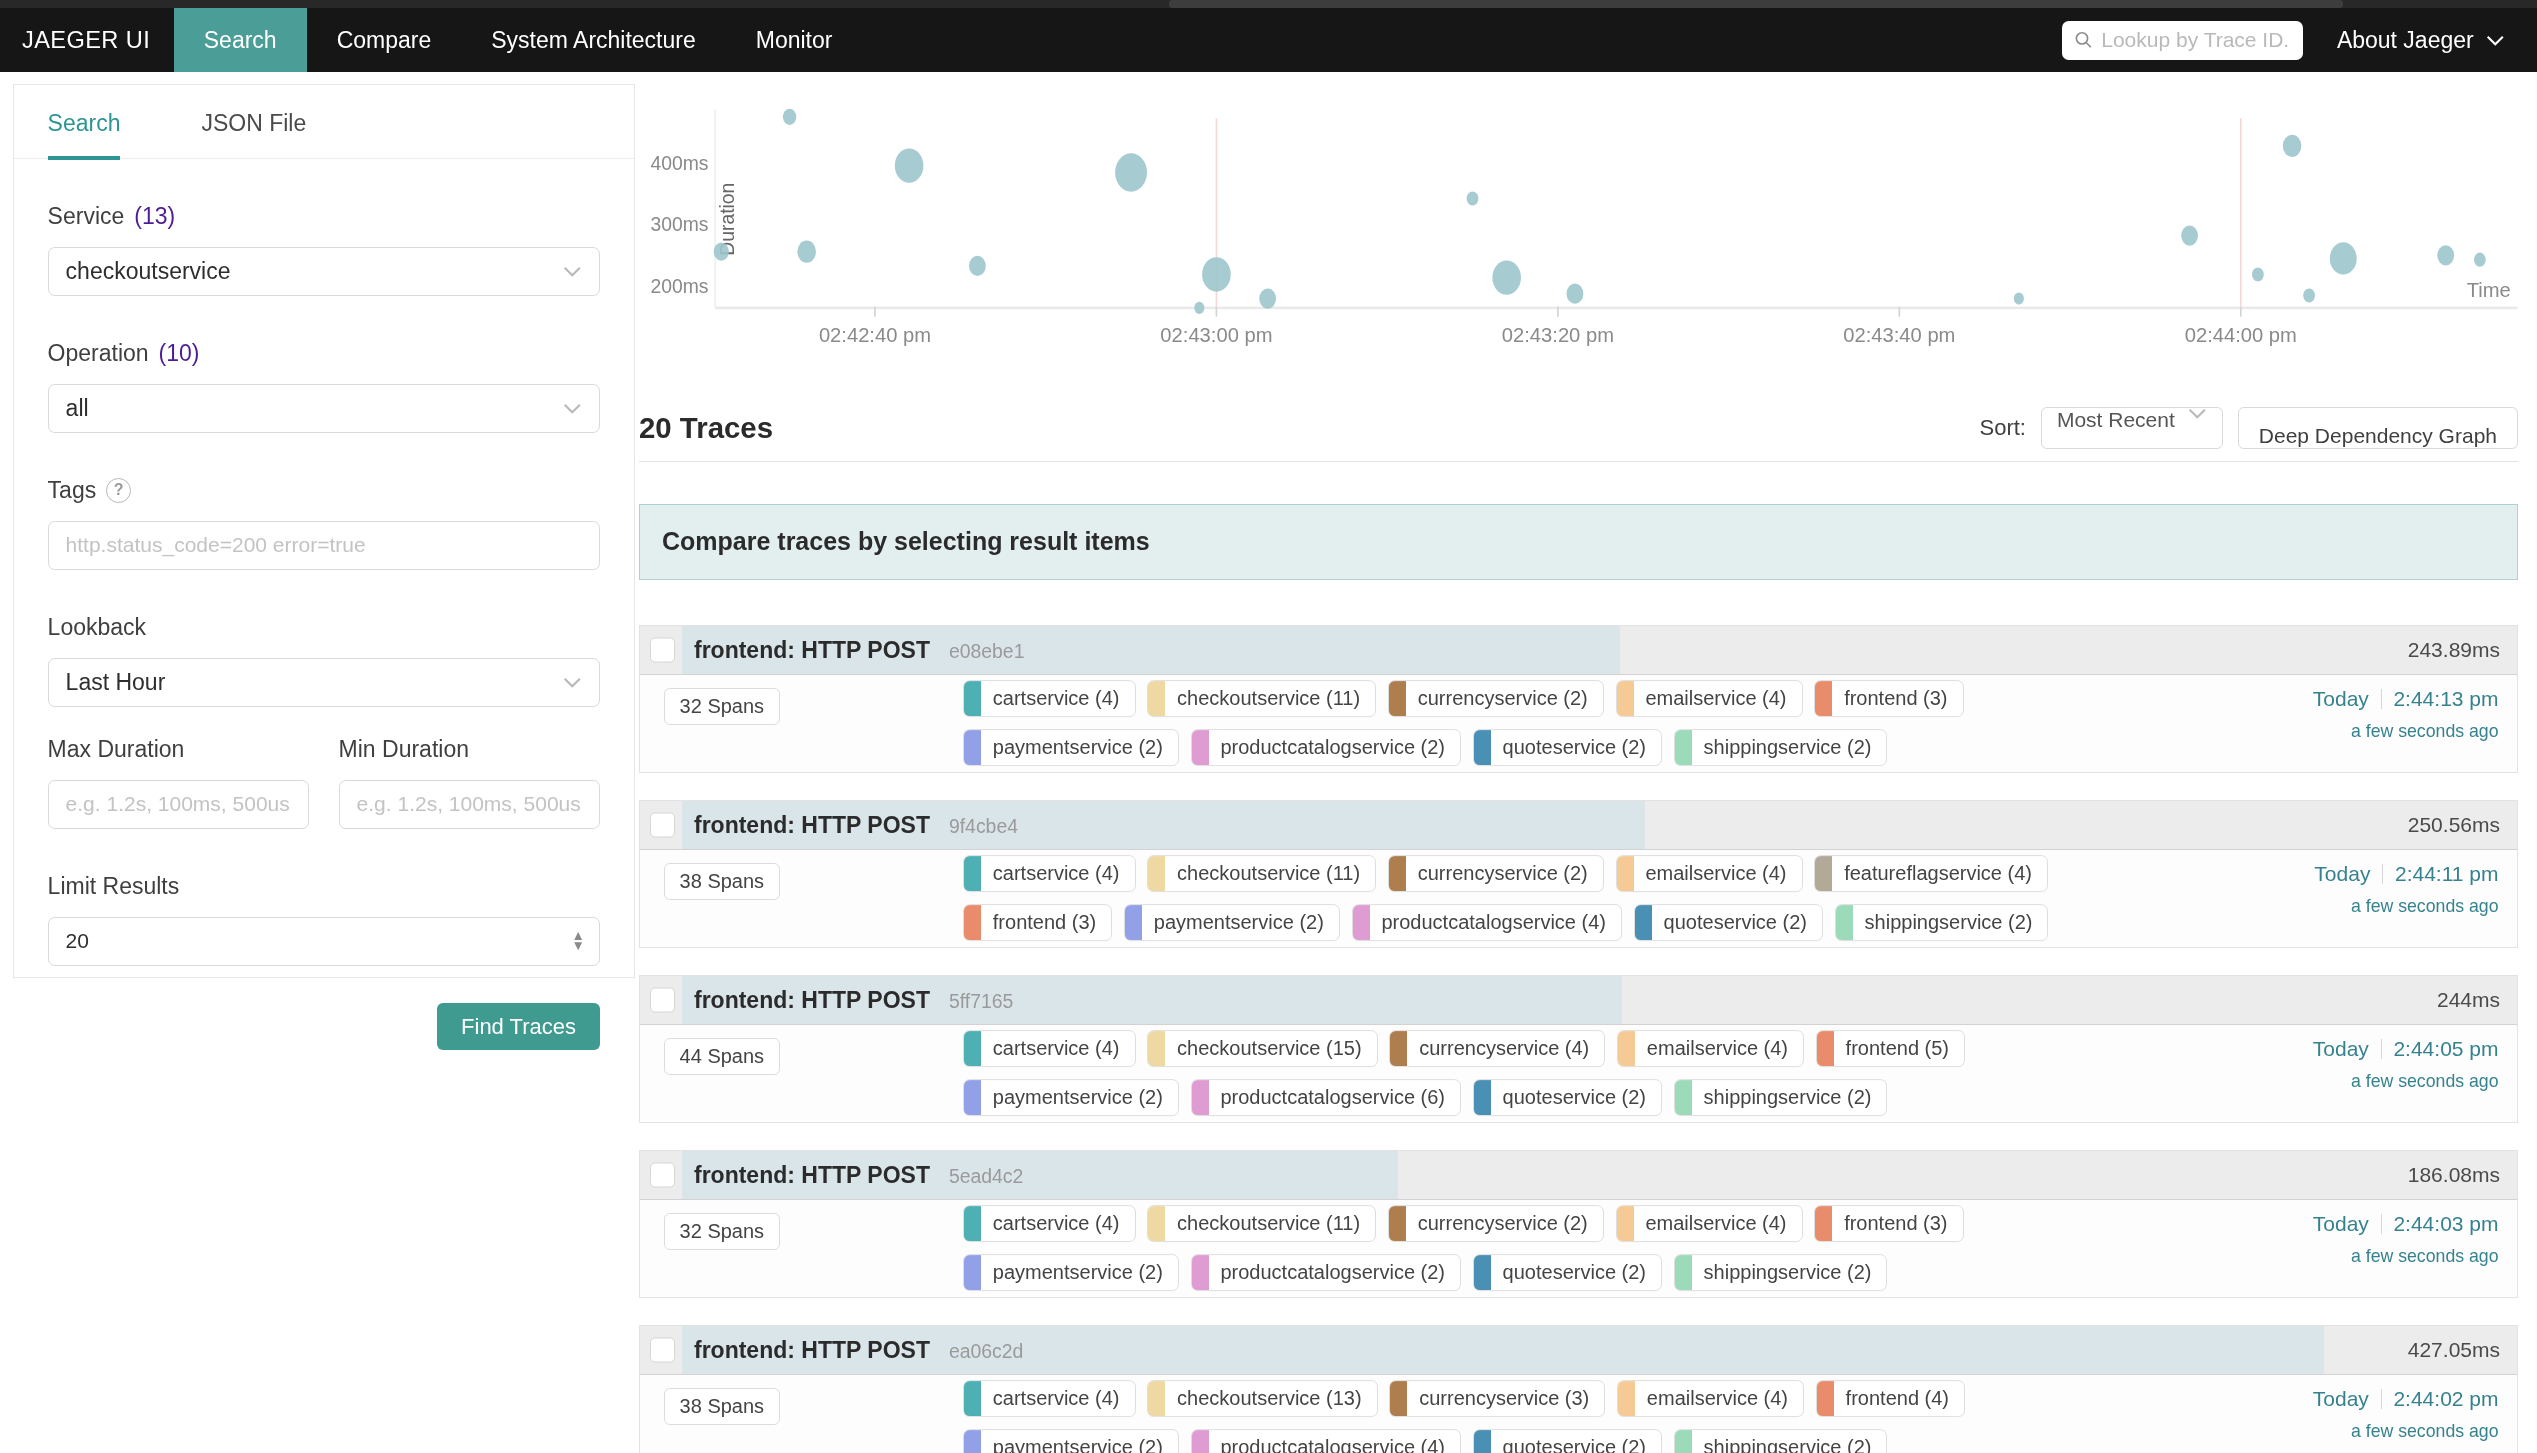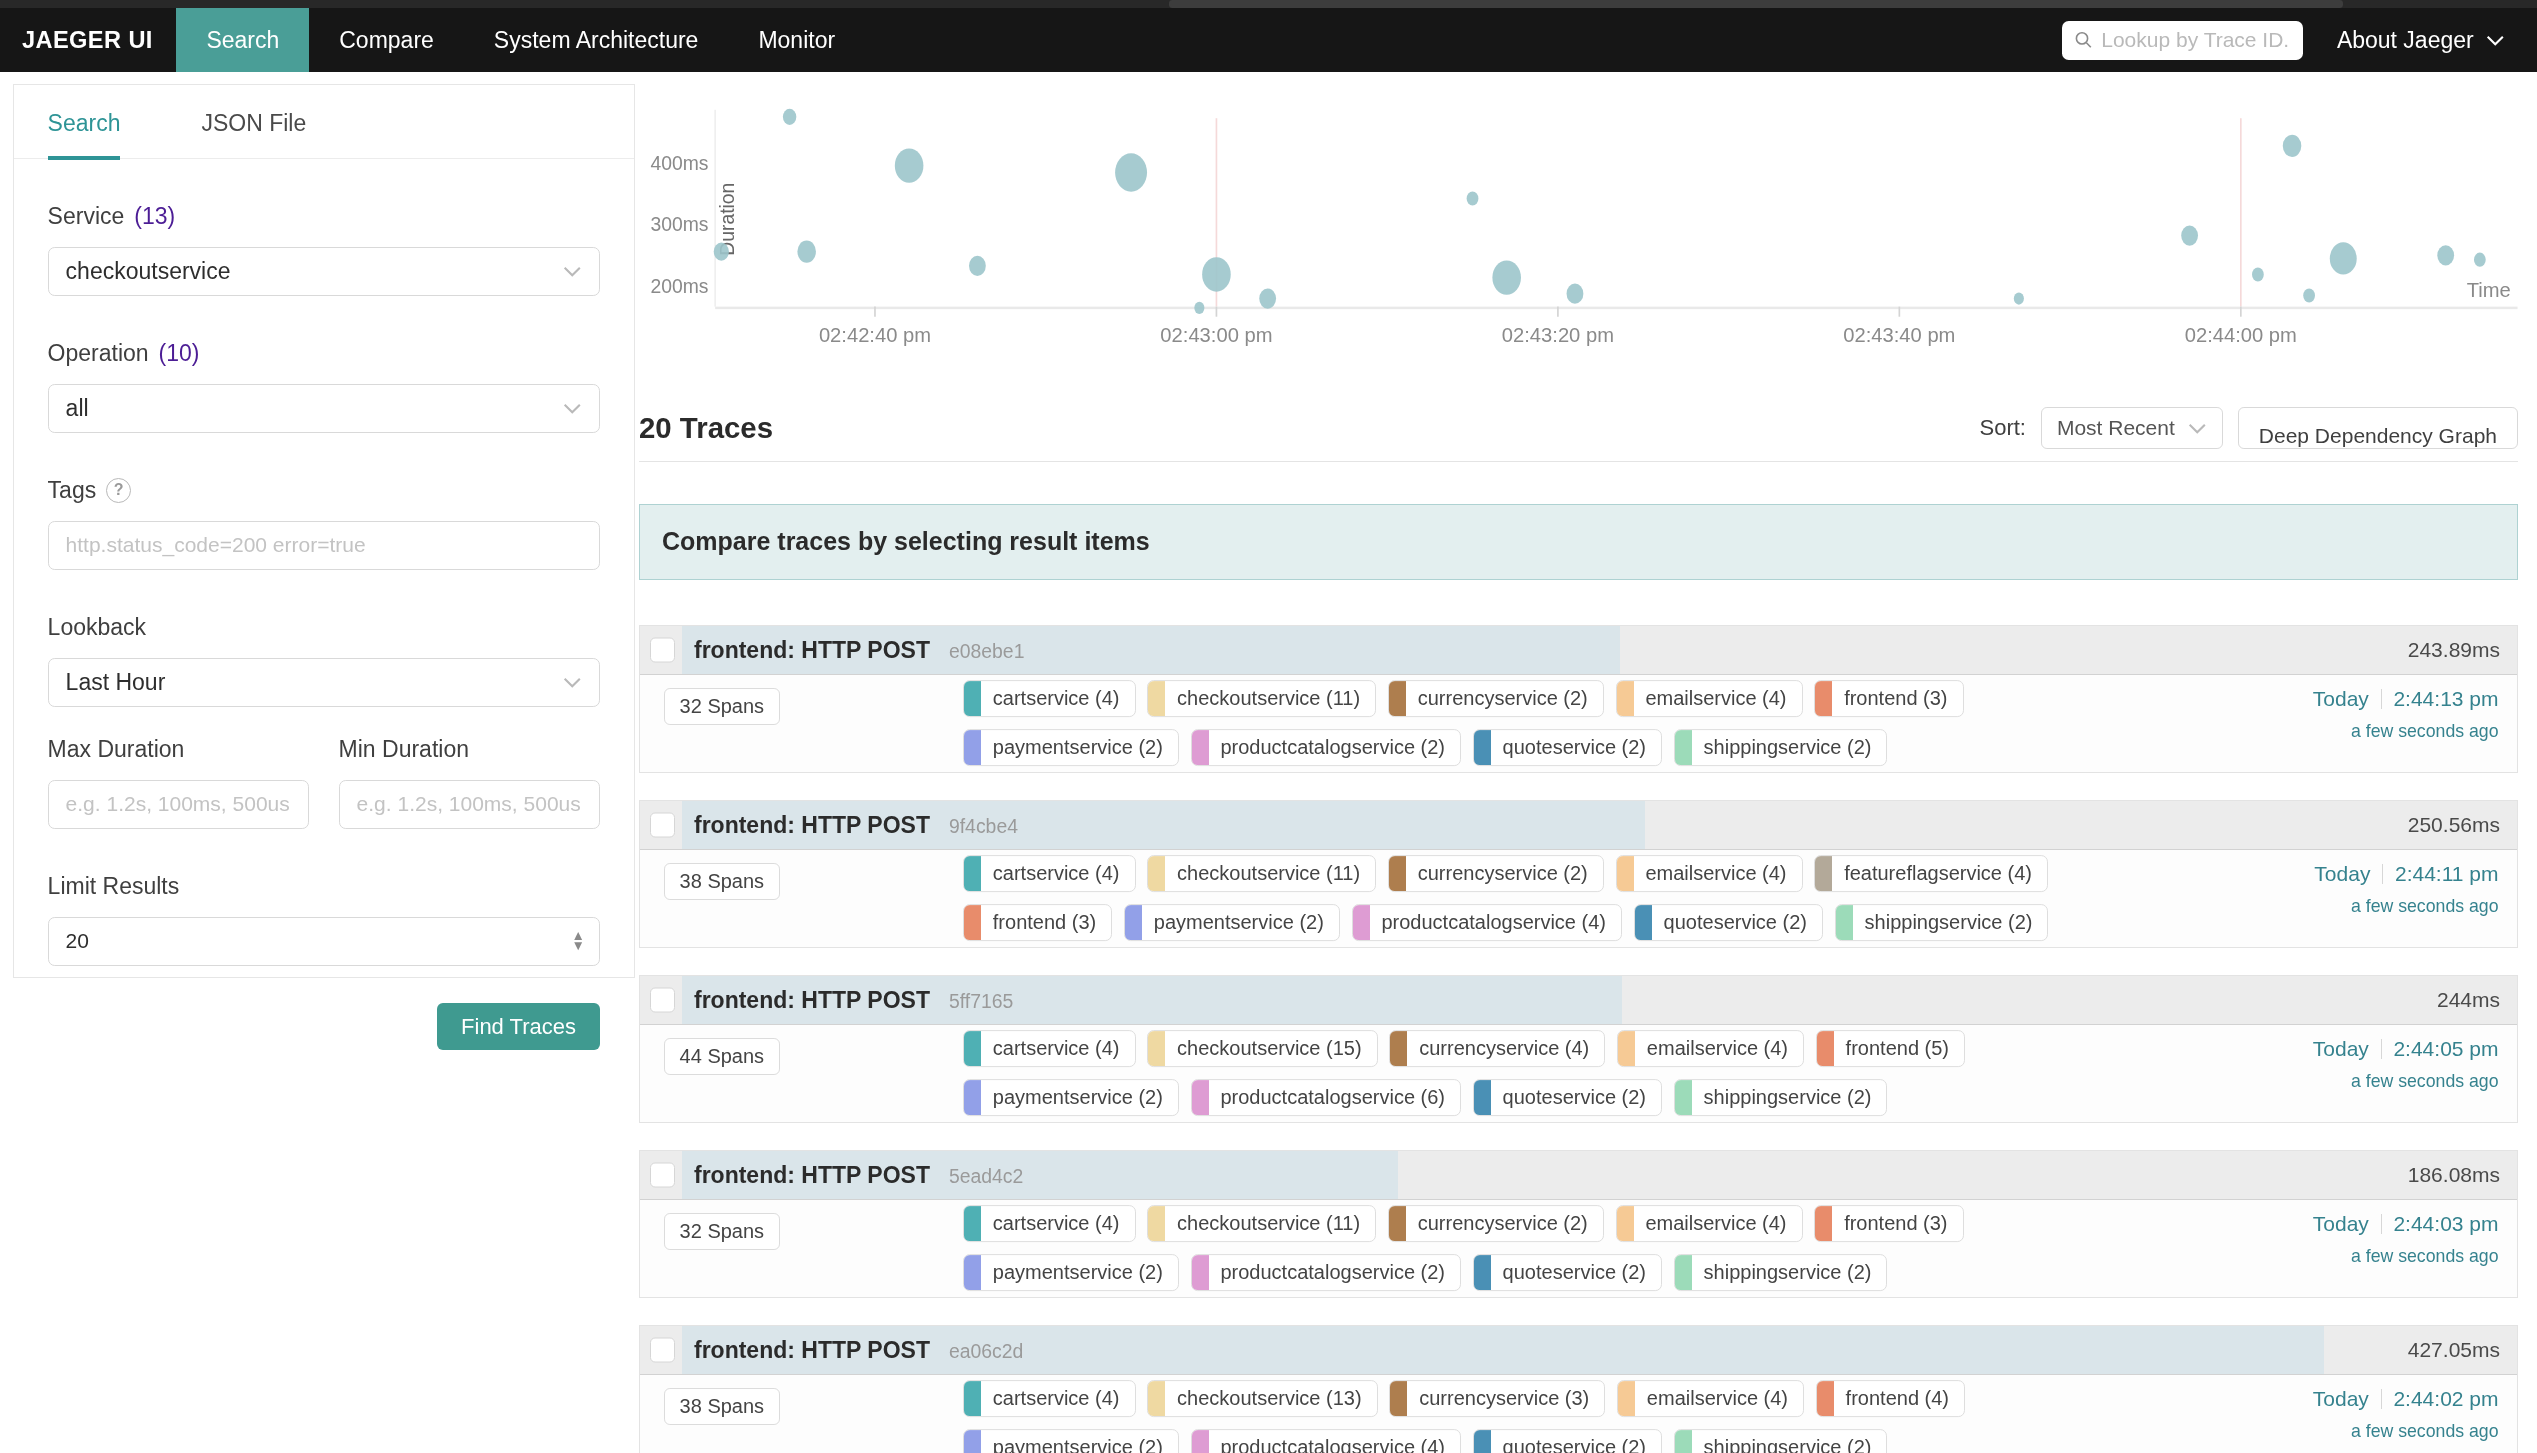--- a/index.html
+++ b/index.html
@@ -10,21 +10,21 @@
     position:relative;
     overflow:hidden;
     color:#2b2b2b;
   }
   
   .top-strip { position:absolute; left:0; top:0; width:2538px; height:8.4px; background:#282828; }
   .top-strip .seg { position:absolute; left:1169px; top:0; width:1174px; height:8.4px; background:#3d3d3d; border-radius:3.4px; }
 
   
   .nav { position:absolute; left:0; top:8.4px; width:2538px; height:64px; background:#161616; display:flex; align-items:stretch; color:#fff; }
-  .brand { display:flex; align-items:center; padding:0 23.6px 0 22px; font-size:23.6px; font-weight:bold; letter-spacing:0.4px; cursor:pointer; }
+  .brand { display:flex; align-items:center; padding:0 23.6px 0 22px; font-size:23.6px; font-weight:normal; letter-spacing:0.4px; cursor:pointer; }
   .nav-item { display:flex; align-items:center; padding:0 30px; font-size:23px; cursor:pointer; }
   .nav-item.active { background:#4a9e97; }
   .nav-right { margin-left:auto; display:flex; align-items:center; gap:34px; padding-right:34px; }
   .lookup { width:241px; height:39px; background:#fff; border:none; border-radius:6.7px; display:flex; align-items:center; padding:0 11.8px; gap:8.4px; }
   .lookup input { border:none; outline:none; width:100%; font-size:21px; font-family:"Liberation Sans",sans-serif; color:#444; background:transparent; }
   .lookup input::placeholder { color:#b9b9b9; }
   .about { display:flex; align-items:center; gap:11.8px; font-size:23px; font-weight:500; cursor:pointer; }
 
   svg.chev { width:18.5px; height:11px; }
   svg.chev path { fill:none; stroke:#b9b9b9; stroke-width:2.5; }
@@ -50,21 +50,21 @@
   .find-btn { display:inline-block; height:47px; line-height:47px; padding:0 23.6px; background:#3f9a90; color:#fff; font-size:22px; font-weight:500; border:none; border-radius:5.9px; font-family:"Liberation Sans",sans-serif; cursor:pointer; }
 
   
   .main { position:absolute; left:639px; top:0; width:1879px; }
   .scatter-wrap { margin-top:93px; }
 
   .results-head { margin-top:20px; display:flex; align-items:center; }
   .results-count { font-size:29.4px; font-weight:bold; color:#2b2b2b; }
   .results-right { margin-left:auto; display:flex; align-items:center; gap:15px; }
   .sort-label { font-size:22px; color:#3f3f3f; font-weight:500; }
-  .sort-select { height:42px; border:1.7px solid #d9d9d9; border-radius:5.9px; display:flex; align-items:center; gap:13.5px; padding:0 15px; font-size:21px; color:#555; background:#fff; cursor:pointer; }
+  .sort-select { height:42px; border:1.7px solid #d9d9d9; border-radius:5.9px; display:flex; align-items:flex-start; gap:13.5px; padding:0 15px; font-size:21px; color:#555; background:#fff; cursor:pointer; }
   .ddg-btn { height:42px; border:1.7px solid #d9d9d9; border-radius:5.9px; padding:16px 20px; font-size:21px; color:#3f3f3f; background:#fff; font-family:"Liberation Sans",sans-serif; cursor:pointer; }
   .results-divider { margin-top:11.8px; border-bottom:1.7px solid #e4e4e4; }
 
   .banner { margin-top:42px; height:76px; background:#e3efef; border:1.7px solid #aed2d2; display:flex; align-items:center; padding:0 22px; font-size:25px; font-weight:bold; color:#2b2b2b; }
 
   
   .card { margin-top:27px; border:1.7px solid #e3e3e3; background:#fdfdfd; cursor:pointer; }
   .card:first-of-type { margin-top:45px; }
   .card-header { position:relative; height:49px; background:#ececec; border-bottom:1.7px solid #d2d2d2; }
   .bar-track { position:absolute; left:42px; right:0; top:0; bottom:0; overflow:hidden; }

